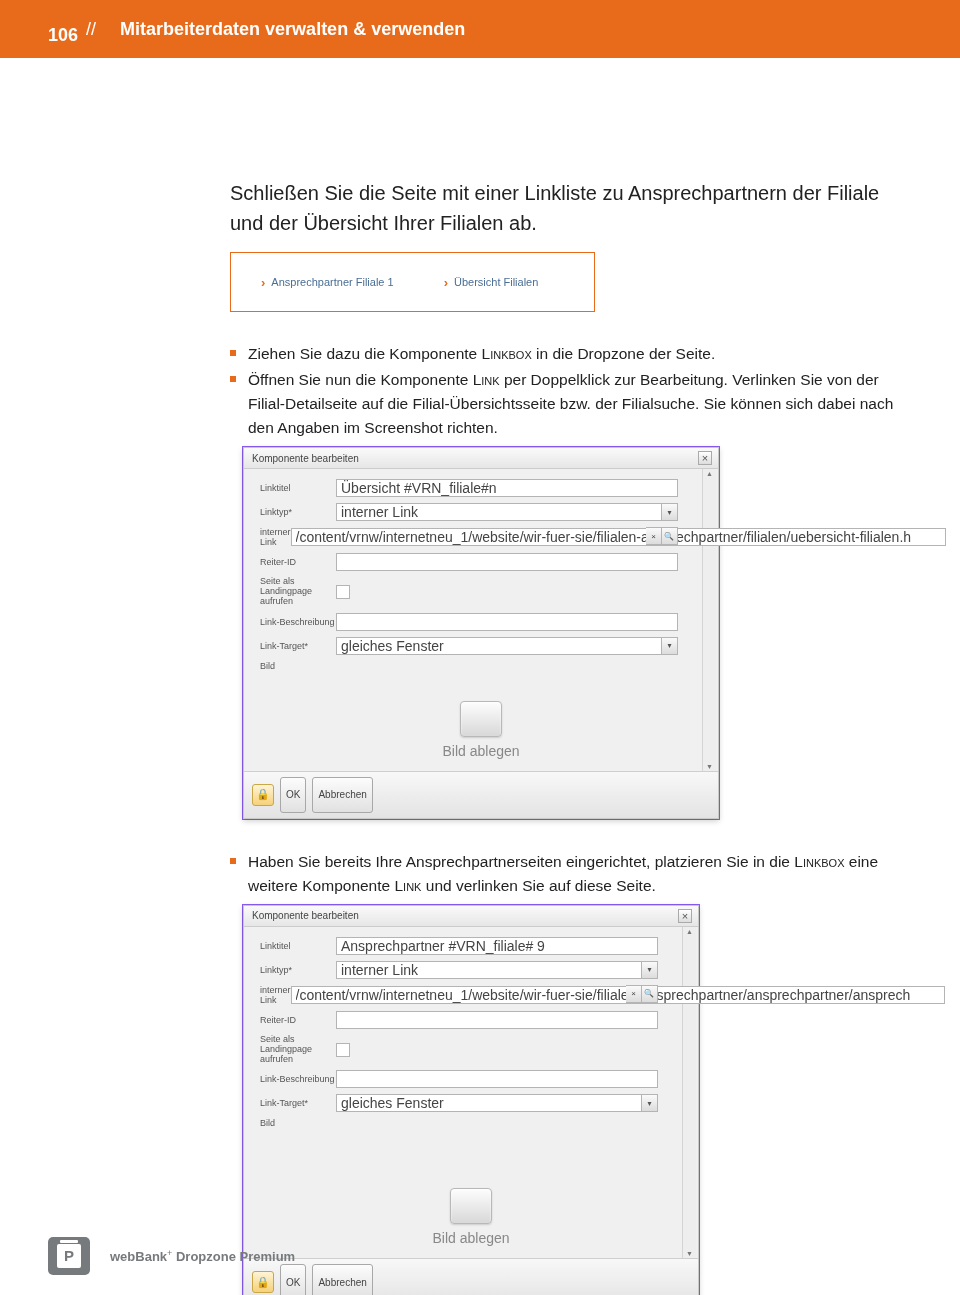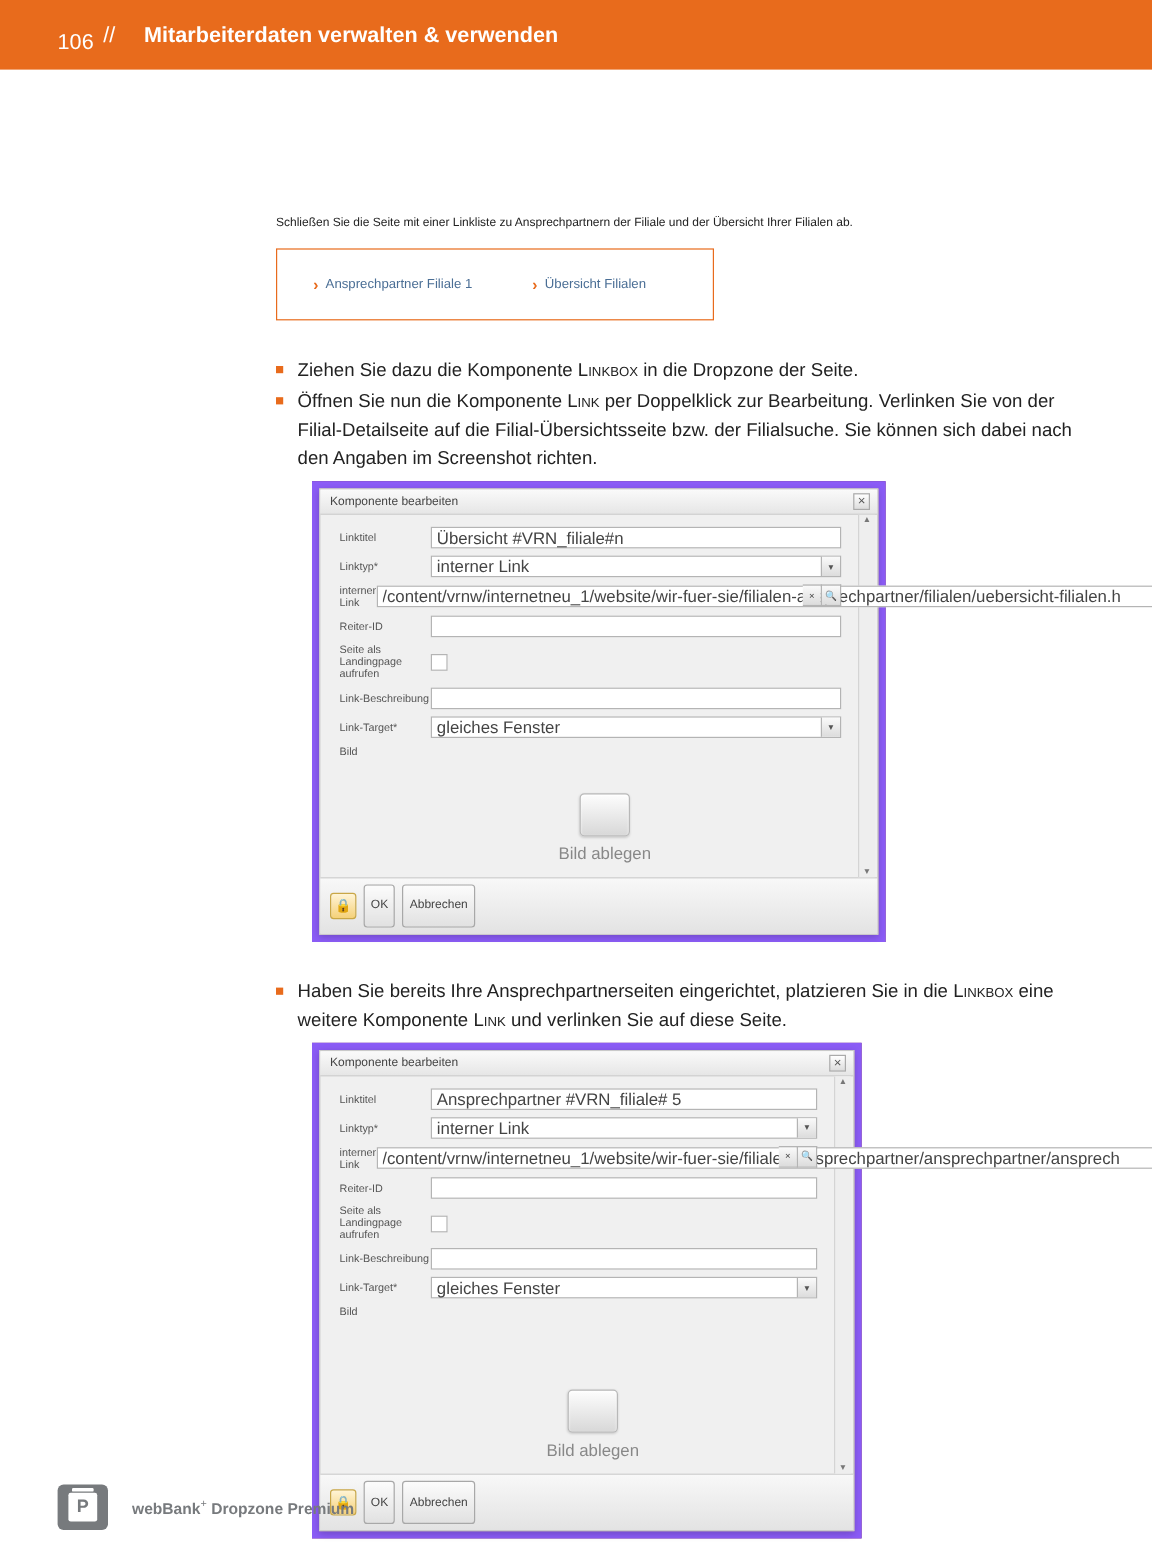--- a/index.html
+++ b/index.html
@@ -14,32 +14,32 @@
   .header-bar {
     background: #e86b1c;
     color: #fff;
     height: 58px;
     display: flex;
     align-items: center;
     padding-left: 48px;
     font-size: 18px;
   }
   .header-page {
-    font-weight: normal;
+    font-weight: bold;
     margin-right: 8px;
     margin-top: 12px;
   }
   .header-sep { margin-right: 24px; }
   .header-title { font-weight: 600; }
   .content {
     padding: 120px 48px 0 230px;
     width: 100%;
   }
   .para {
-    font-size: 10px;
+    font-size: 20px;
     line-height: 1.5;
     margin-bottom: 14px;
   }
   .linklist-box {
     border: 1px solid #e86b1c;
     height: 60px;
     width: 365px;
     margin-bottom: 30px;
     display: flex;
     align-items: center;
@@ -75,23 +75,23 @@
     left: 0;
     top: 8px;
     width: 6px;
     height: 6px;
     background: #e86b1c;
   }
   .smallcaps { font-variant: small-caps; }
 
   
   .dialog-frame {
-    border: 6px solid #8b5cf6;
-    background: #701a75;
-    margin: 4px 0 20px 30px;
+    border: 1px solid #8b5cf6;
+    background: #ec4899;
+    margin: 4px 0 20px 12px;
   }
   .dialog {
     background: #f0f0f0;
     font-family: Verdana, Arial, sans-serif;
     font-size: 10px;
     color: #444;
     border: 1px solid #c9c9c9;
     box-shadow: 0 2px 6px rgba(0,0,0,0.2);
     position: relative;
   }
@@ -104,21 +104,21 @@
     border-bottom: 1px solid #ccc;
   }
   .dialog-close {
     width: 14px; height: 14px;
     display: flex; align-items: center; justify-content: center;
     font-size: 11px; color: #555;
     background: linear-gradient(#fff,#ddd);
     border: 1px solid #aaa;
   }
   .dialog-body {
-    padding: 10px 6px 4px 16px;
+    padding: 10px 16px 4px 16px;
     position: relative;
   }
   .dialog-scroll {
     position: absolute;
     right: 2px; top: 0; bottom: 0;
     width: 14px;
     background: #eee;
     border-left: 1px solid #d4d4d4;
   }
   .dialog-scroll::before {
@@ -358,21 +358,21 @@
       <div class="dialog-titlebar">
         <span>Komponente bearbeiten</span>
         <span class="dialog-close">×</span>
       </div>
       <div class="dialog-body" style="min-height:290px;">
         <div class="dialog-scroll"></div>
 
         <div class="form-row">
             <div class="form-label">Linktitel</div>
           <div class="form-input">
-              <span>Ansprechpartner #VRN_filiale# 5</span>
+              <span>Ansprechpartner #VRN_filiale# 9</span>
             </div>
           </div>
 
         <div class="form-row">
             <div class="form-label">Linktyp*</div>
           <div class="form-input">
               <span>interner Link</span>
               <span class="dropdown-arrow"></span>
             </div>
           </div>

